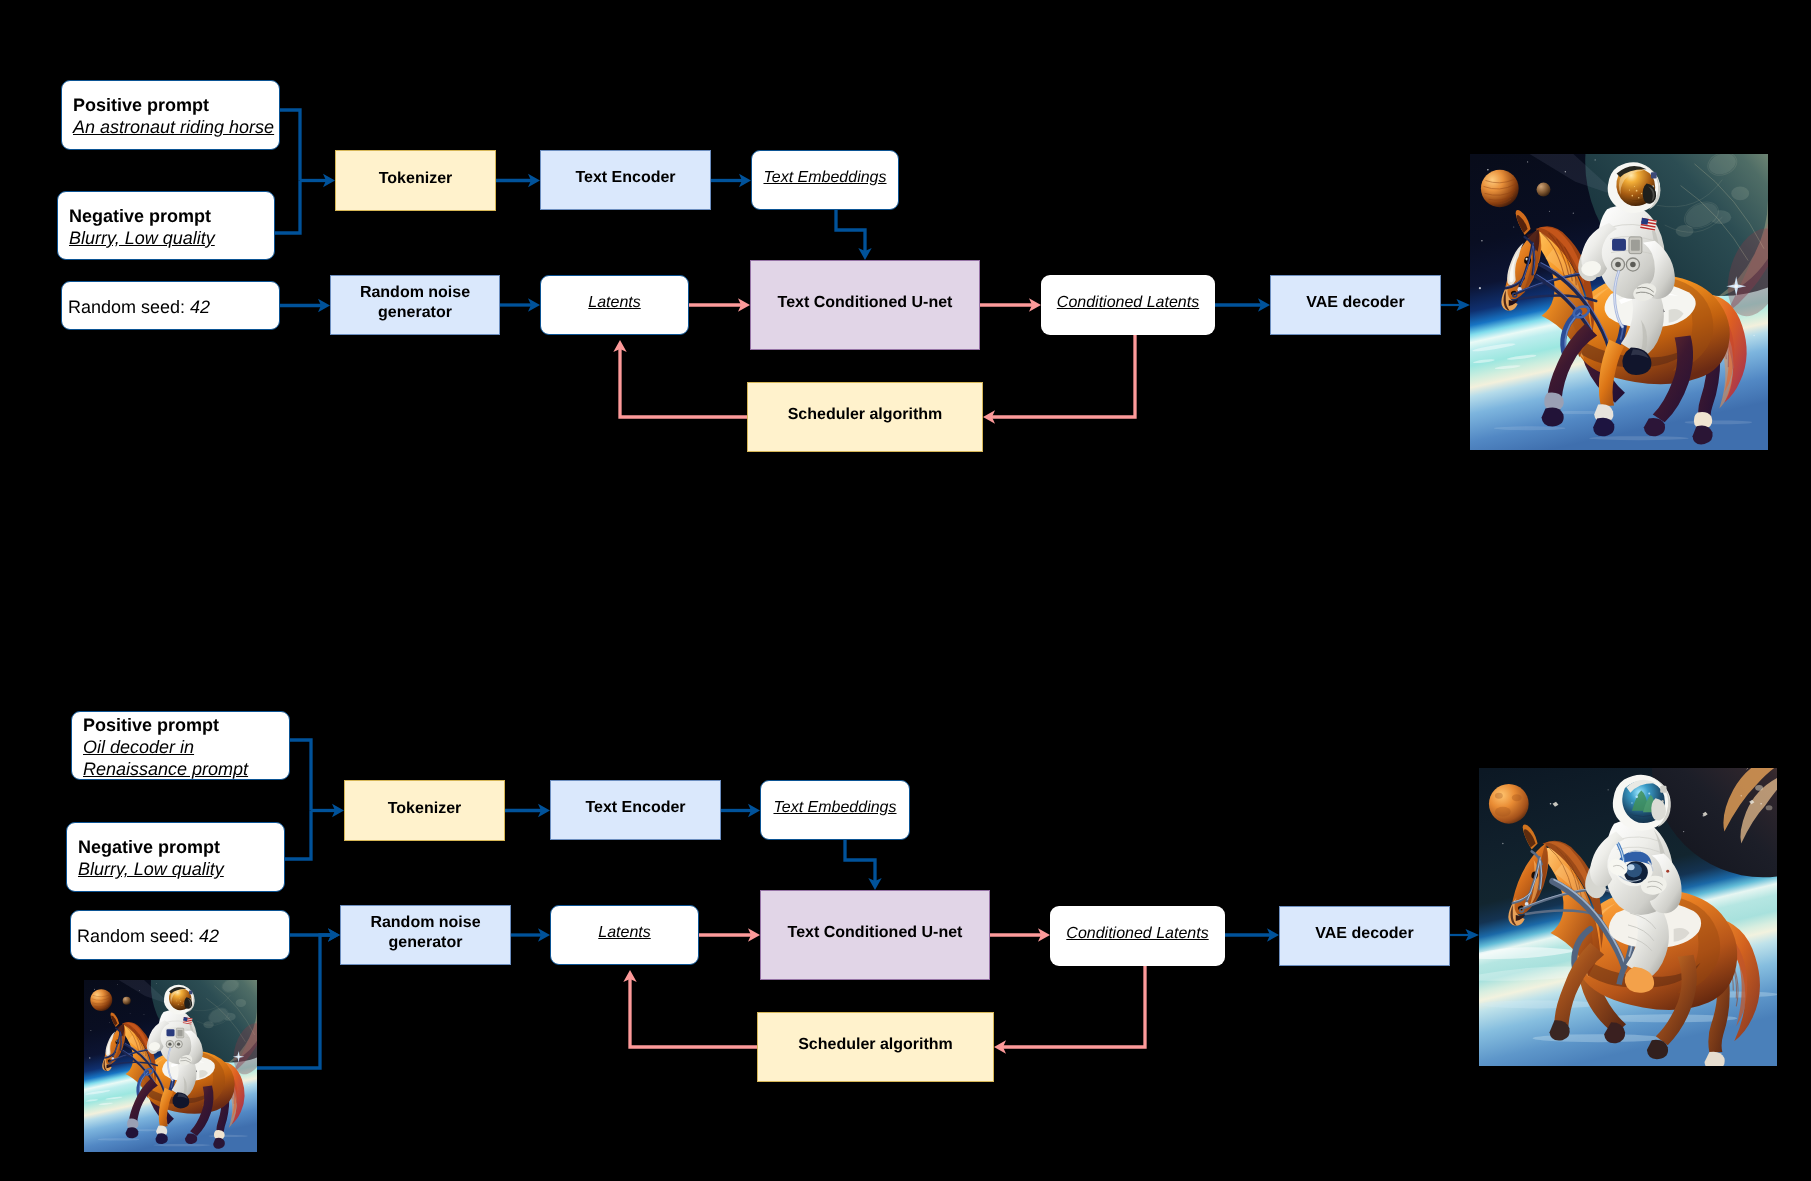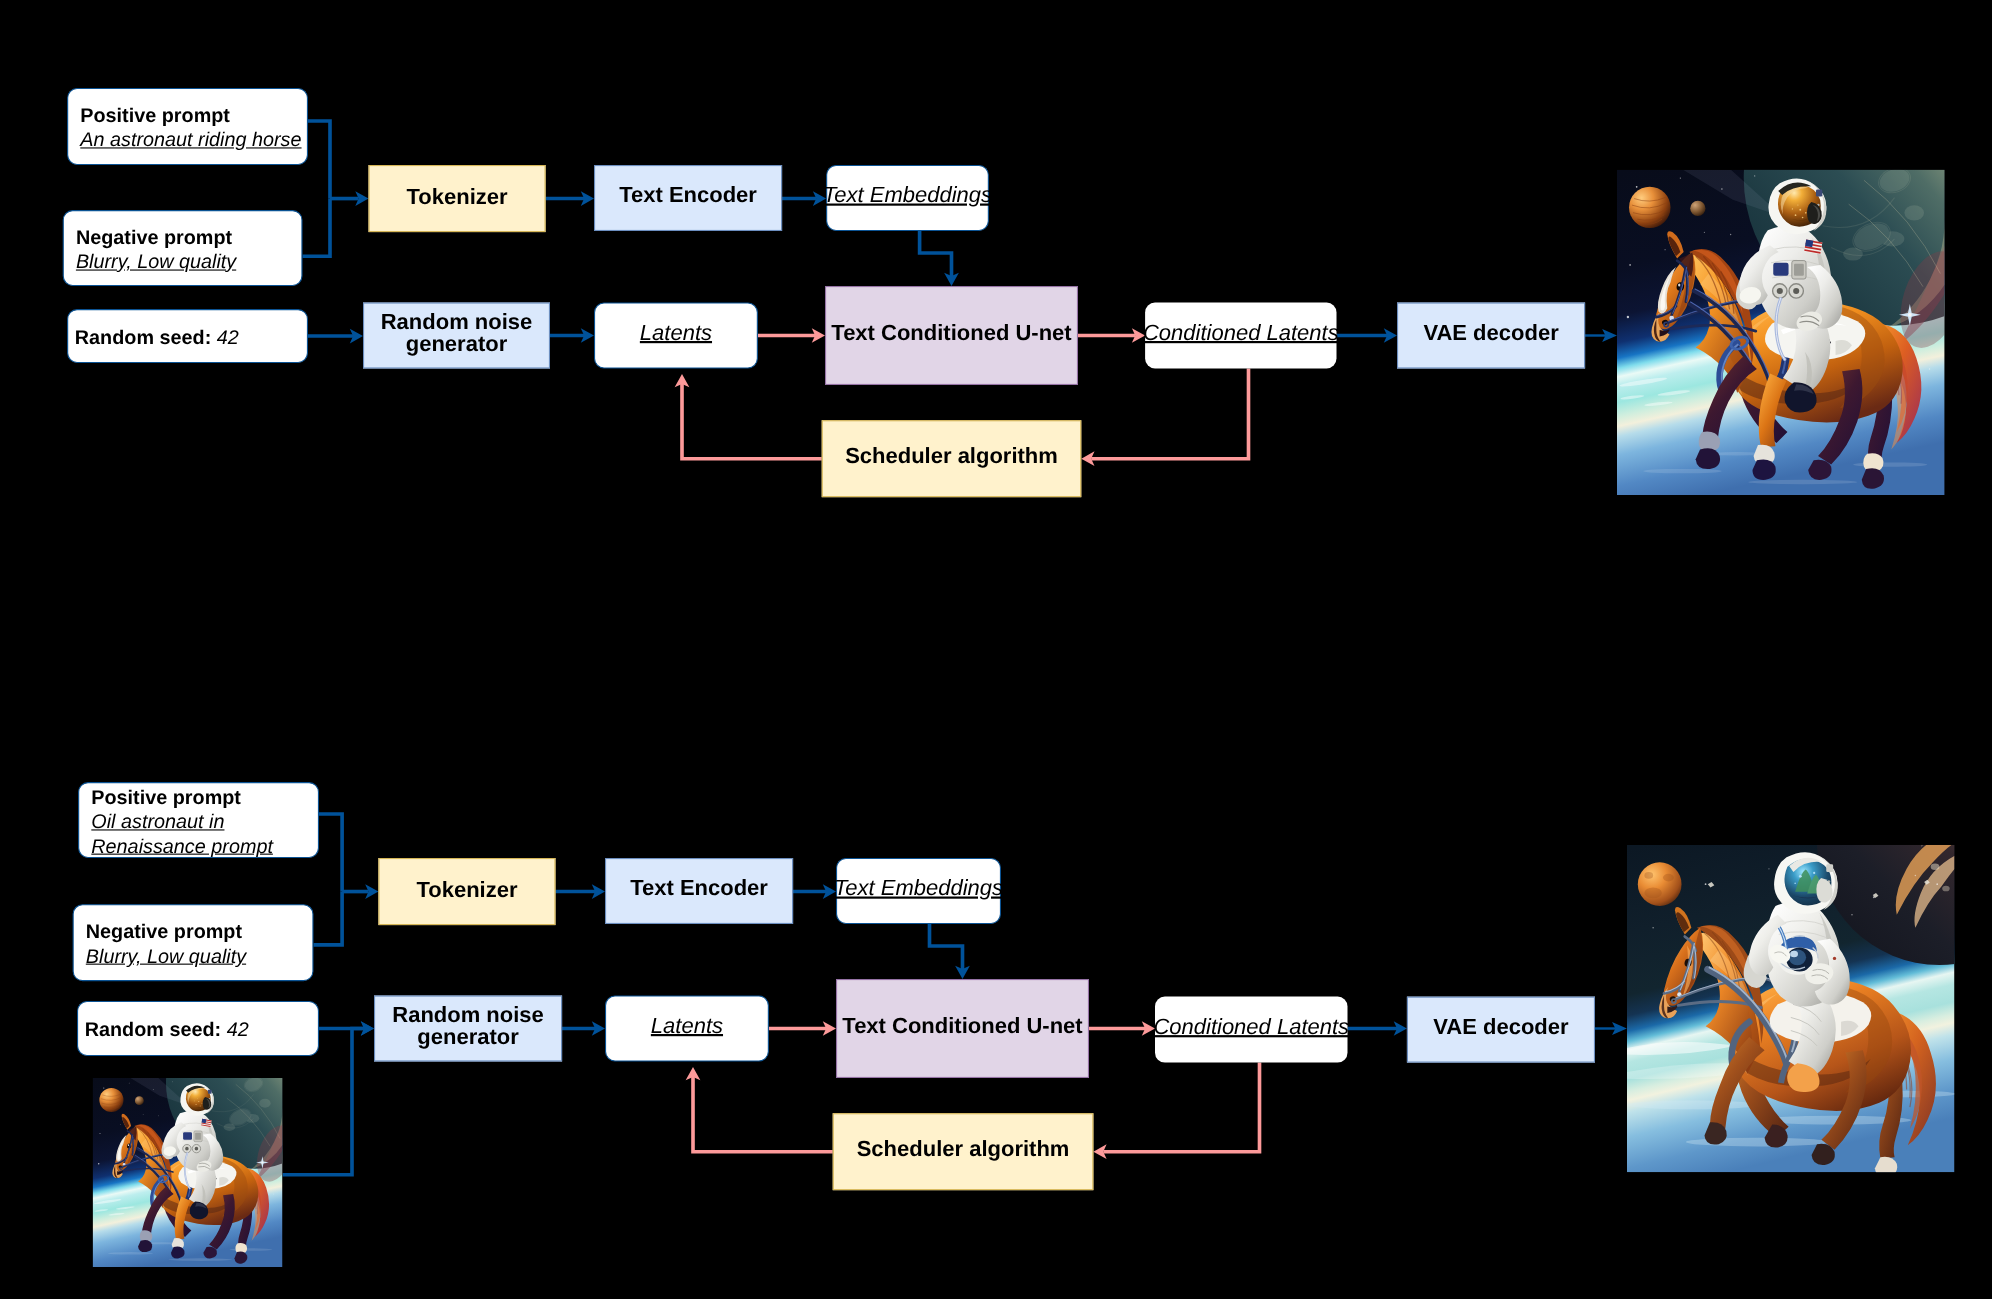--- a/index.html
+++ b/index.html
@@ -4,26 +4,26 @@
 <title>Diffusion pipeline diagram</title>
 <style>
   html,body{margin:0;padding:0;background:#000;}
   body{width:1811px;height:1181px;overflow:hidden;
        font-family:"Liberation Sans",sans-serif;
        -webkit-font-smoothing:antialiased;text-rendering:geometricPrecision;}
   #stage{position:relative;width:1811px;height:829px;background:#000;}
   svg.edges{position:absolute;left:0;top:0;width:1811px;height:1181px;overflow:visible;}
   .node{position:absolute;box-sizing:border-box;display:flex;
         flex-direction:column;align-items:center;justify-content:center;
-        text-align:center;color:#000;font-size:20px;}
+        text-align:center;color:#000;font-size:16px;}
   .node:not(.lft) .ln{position:relative;top:-1.7px;}
   .node.rnd{border-radius:9px;}
   .ln{line-height:20px;white-space:nowrap;display:block;}
   .node.lft .ln{line-height:21.9px;}
-  .ln b{font-weight:bold;text-align:right;}
+  .ln b{font-weight:normal;text-align:right;}
   .ln i{}
   .b{font-weight:bold;}
   .i{font-style:italic;text-decoration:underline;}
   .node.lft{align-items:flex-start;text-align:left;padding-left:0;justify-content:flex-start;}
   .node.lft .tblk{position:absolute;left:11px;}
   .node.lft.seedpad .tblk{left:6px;}
   .pic{position:absolute;overflow:hidden;line-height:0;}
   .pic svg{display:block;width:100%;height:100%;}
 </style>
 </head>
@@ -1159,21 +1159,21 @@
     </div>
 <div class="node rnd" style="left:1041px;top:275px;width:174px;height:60px;background:#ffffff;">
       <span class="ln i">Conditioned Latents</span>
     </div>
 <div class="node" style="left:1270px;top:275px;width:171px;height:60px;background:#dae8fc;border:1px solid #6c8ebf;">
       <span class="ln b">VAE decoder</span>
     </div>
 <div class="node rnd lft" style="left:71px;top:711px;width:219px;height:69px;background:#ffffff;border:1px solid #0b5394;font-size:18px;">
       <div class="tblk" style="top:2.95px">
         <span class="ln b">Positive prompt</span>
-        <span class="ln i">Oil astronaut in</span>
+        <span class="ln i">Oil decoder in</span>
         <span class="ln i">Renaissance prompt</span>
       </div>
     </div>
 <div class="node rnd lft" style="left:66px;top:822px;width:219px;height:70px;background:#ffffff;border:1px solid #0b5394;font-size:18px;">
       <div class="tblk" style="top:14.4px">
         <span class="ln b">Negative prompt</span>
         <span class="ln i">Blurry, Low quality</span>
       </div>
     </div>
 <div class="node rnd lft seedpad" style="left:70px;top:910px;width:220px;height:50px;background:#ffffff;border:1px solid #0b5394;font-size:18px;">

